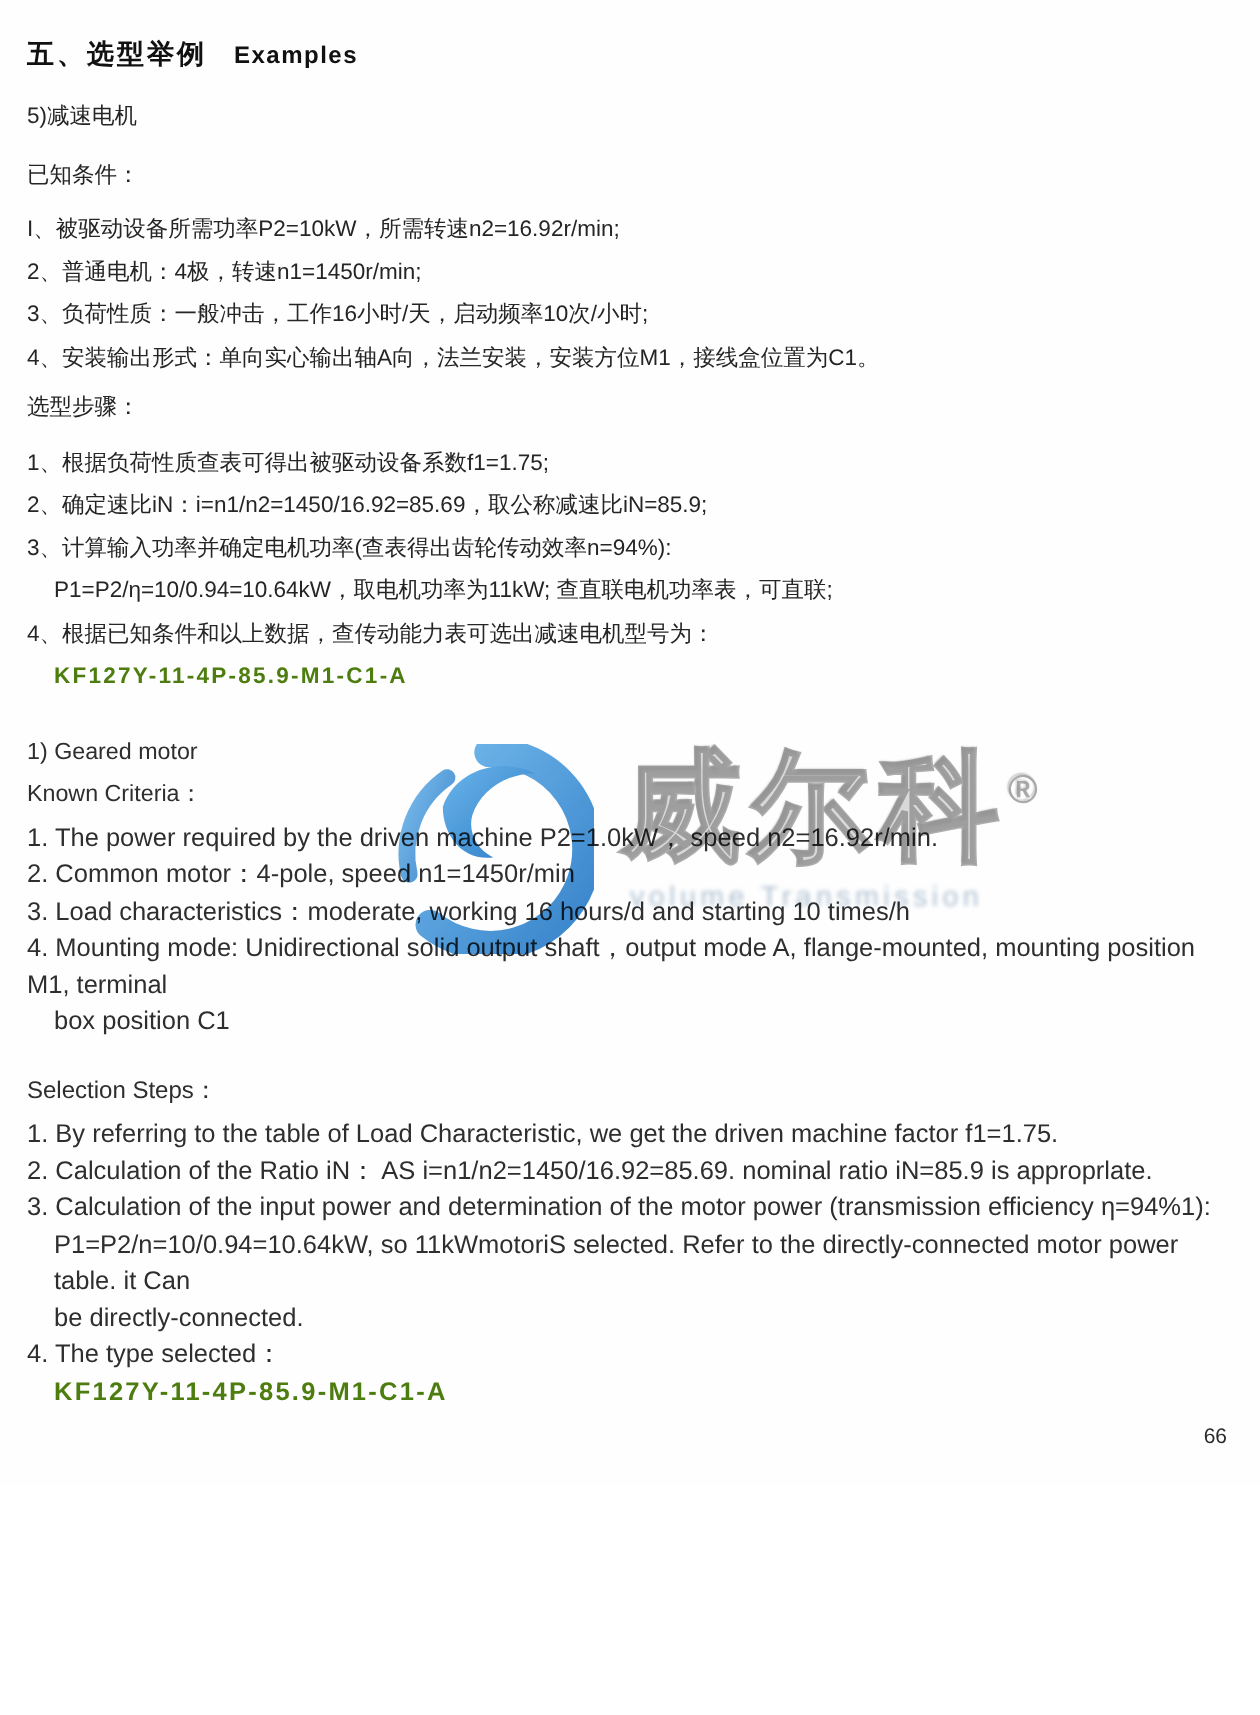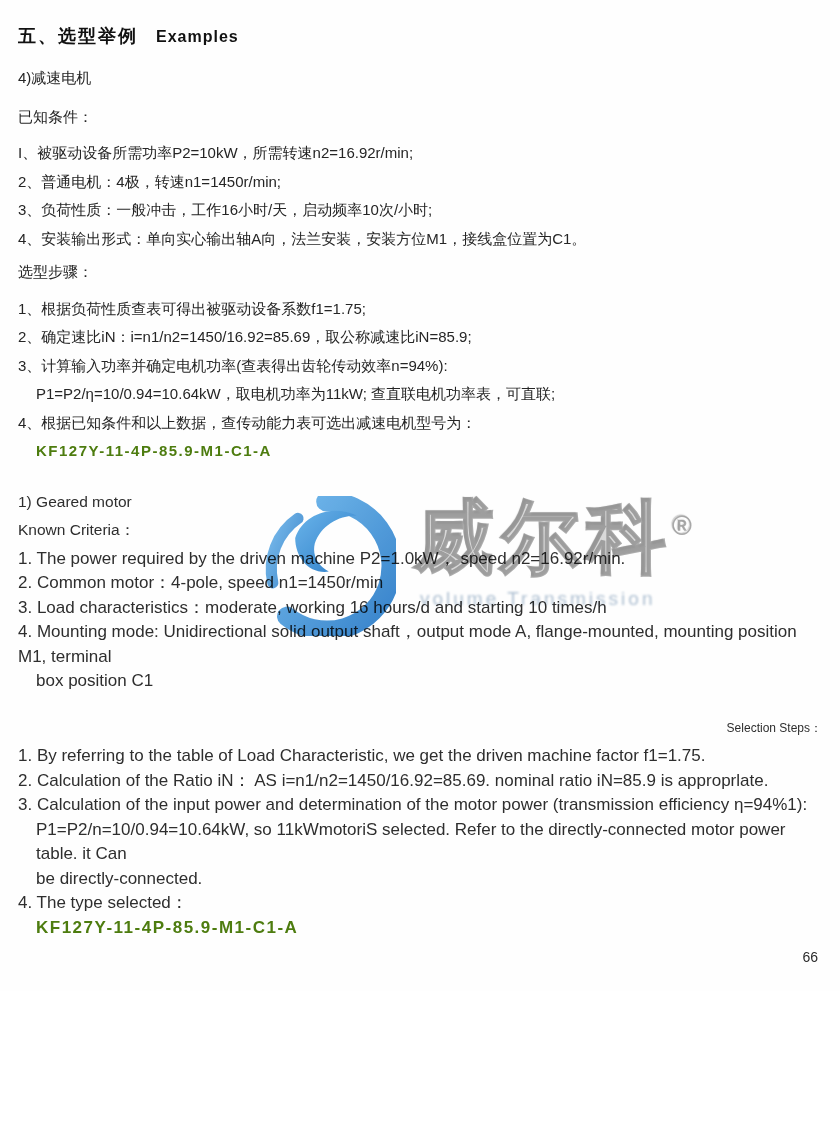--- a/index.html
+++ b/index.html
@@ -17,21 +17,21 @@
   .t-en { font-size:17px; line-height:24.5px; margin:0; color:#2e2e2e; }
   .indent { padding-left:18px; }
   .model { font-weight:bold; letter-spacing:1.5px; color:#4d7c0f; }
 
   .sec-head-zh { font-size:15px; margin:0 0 10px 0; }
   .known-head-zh { font-size:15px; margin:0 0 8px 0; }
   .steps-head-zh { font-size:15px; margin:5px 0 8px 0; }
 
   .sec-head-en { font-size:15.5px; margin:24px 0 4px 0; }
   .known-head-en { font-size:15.5px; margin:0 0 4px 0; }
-  .steps-head-en { font-size:12px; margin:22px 0 4px 0;text-align:right; }
+  .steps-head-en { font-size:16px; margin:22px 0 4px 0; }
 
   
   .watermark {
     position:absolute; left:256px; top:496px; width:500px; height:150px;
     display:flex; align-items:flex-start; pointer-events:none; z-index:3;
     mix-blend-mode:multiply;
     text-align:right;
   }
   .wm-logo { width:140px; height:140px; flex:0 0 auto; margin-right:18px; opacity:0.92; }
   .wm-text-wrap { position:relative; }
@@ -61,21 +61,21 @@
 
 <div class="page">
 
   <div class="content">
 
     <div class="doc-title">
       <span class="title-zh">五、选型举例</span>
       <span class="title-en">Examples</span>
     </div>
 
-    <p class="t-zh sec-head-zh">4)减速电机</p>
+    <p class="t-zh sec-head-zh">5)减速电机</p>
     <p class="t-zh known-head-zh">已知条件：</p>
 
     <p class="t-zh">I、被驱动设备所需功率P2=10kW，所需转速n2=16.92r/min;</p>
     <p class="t-zh">2、普通电机：4极，转速n1=1450r/min;</p>
     <p class="t-zh">3、负荷性质：一般冲击，工作16小时/天，启动频率10次/小时;</p>
     <p class="t-zh">4、安装输出形式：单向实心输出轴A向，法兰安装，安装方位M1，接线盒位置为C1。</p>
 
     <p class="t-zh steps-head-zh">选型步骤：</p>
 
     <p class="t-zh">1、根据负荷性质查表可得出被驱动设备系数f1=1.75;</p>

